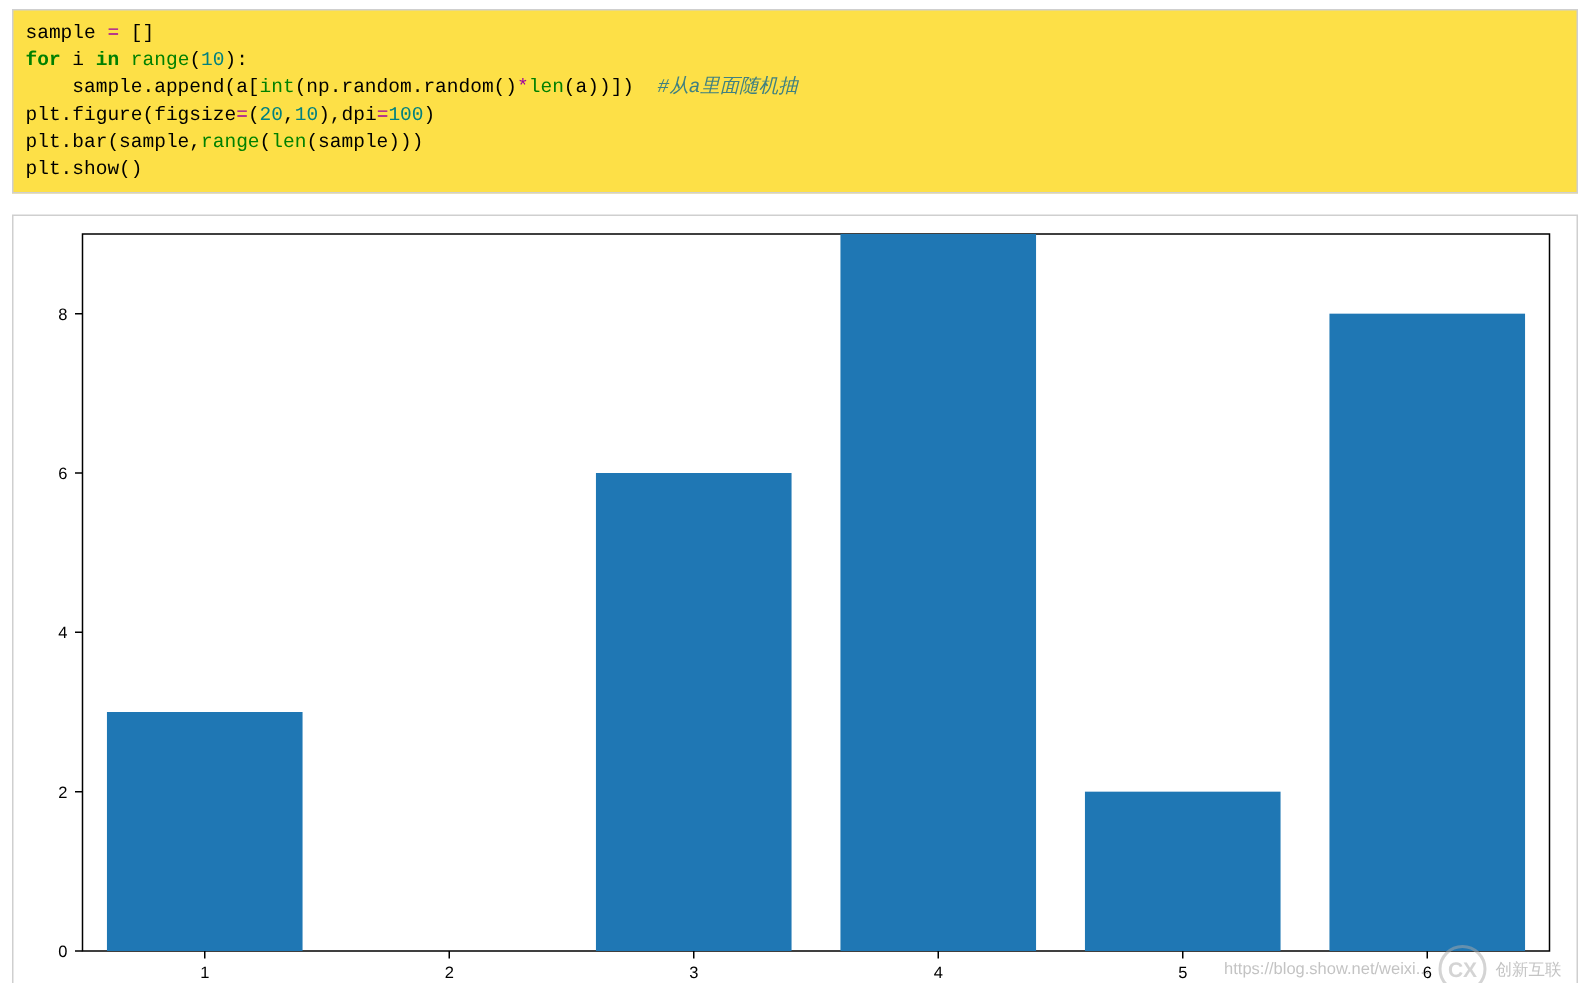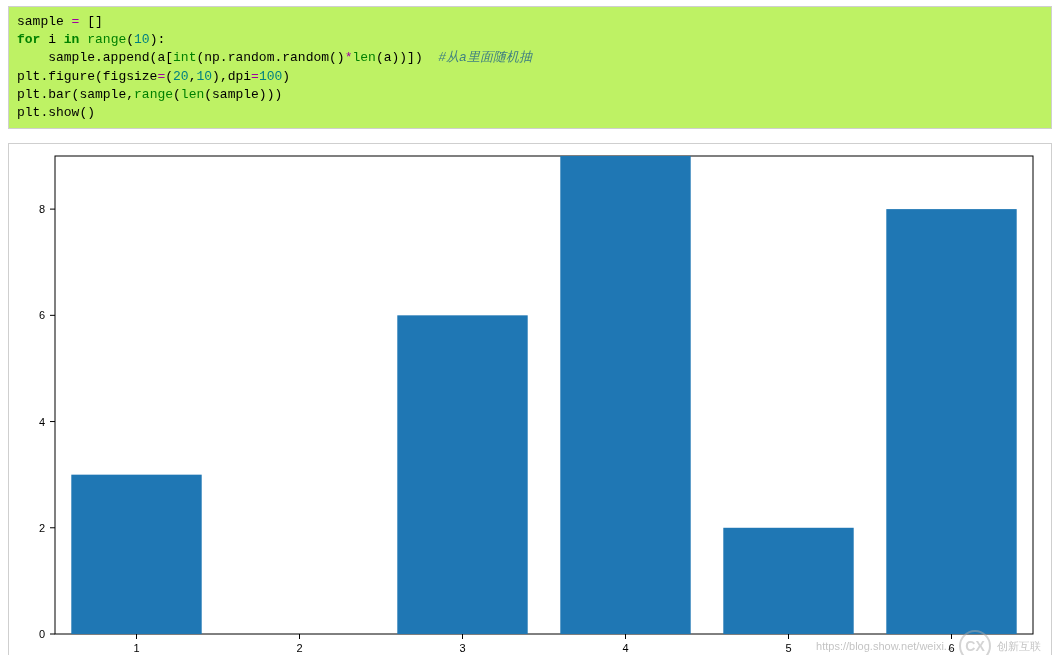--- a/index.html
+++ b/index.html
@@ -5,21 +5,21 @@
   body {
     margin: 0;
     padding: 6px 8px;
     font-family: "Courier New", monospace;
     font-size: 13px;
     background: #ffffff;
     width: 1060px;
     box-sizing: border-box;
   }
   .code-block {
-    background: #bef264;
+    background: #fde047;
     border: 1px solid #cfcfcf;
     padding: 6px 8px;
     line-height: 1.4;
     white-space: pre;
     font-family: "Courier New", monospace;
     font-size: 13px;
     color: #000;
   }
   .kw-green { color: #008000; font-weight: bold; }
   .builtin { color: #008000; }

